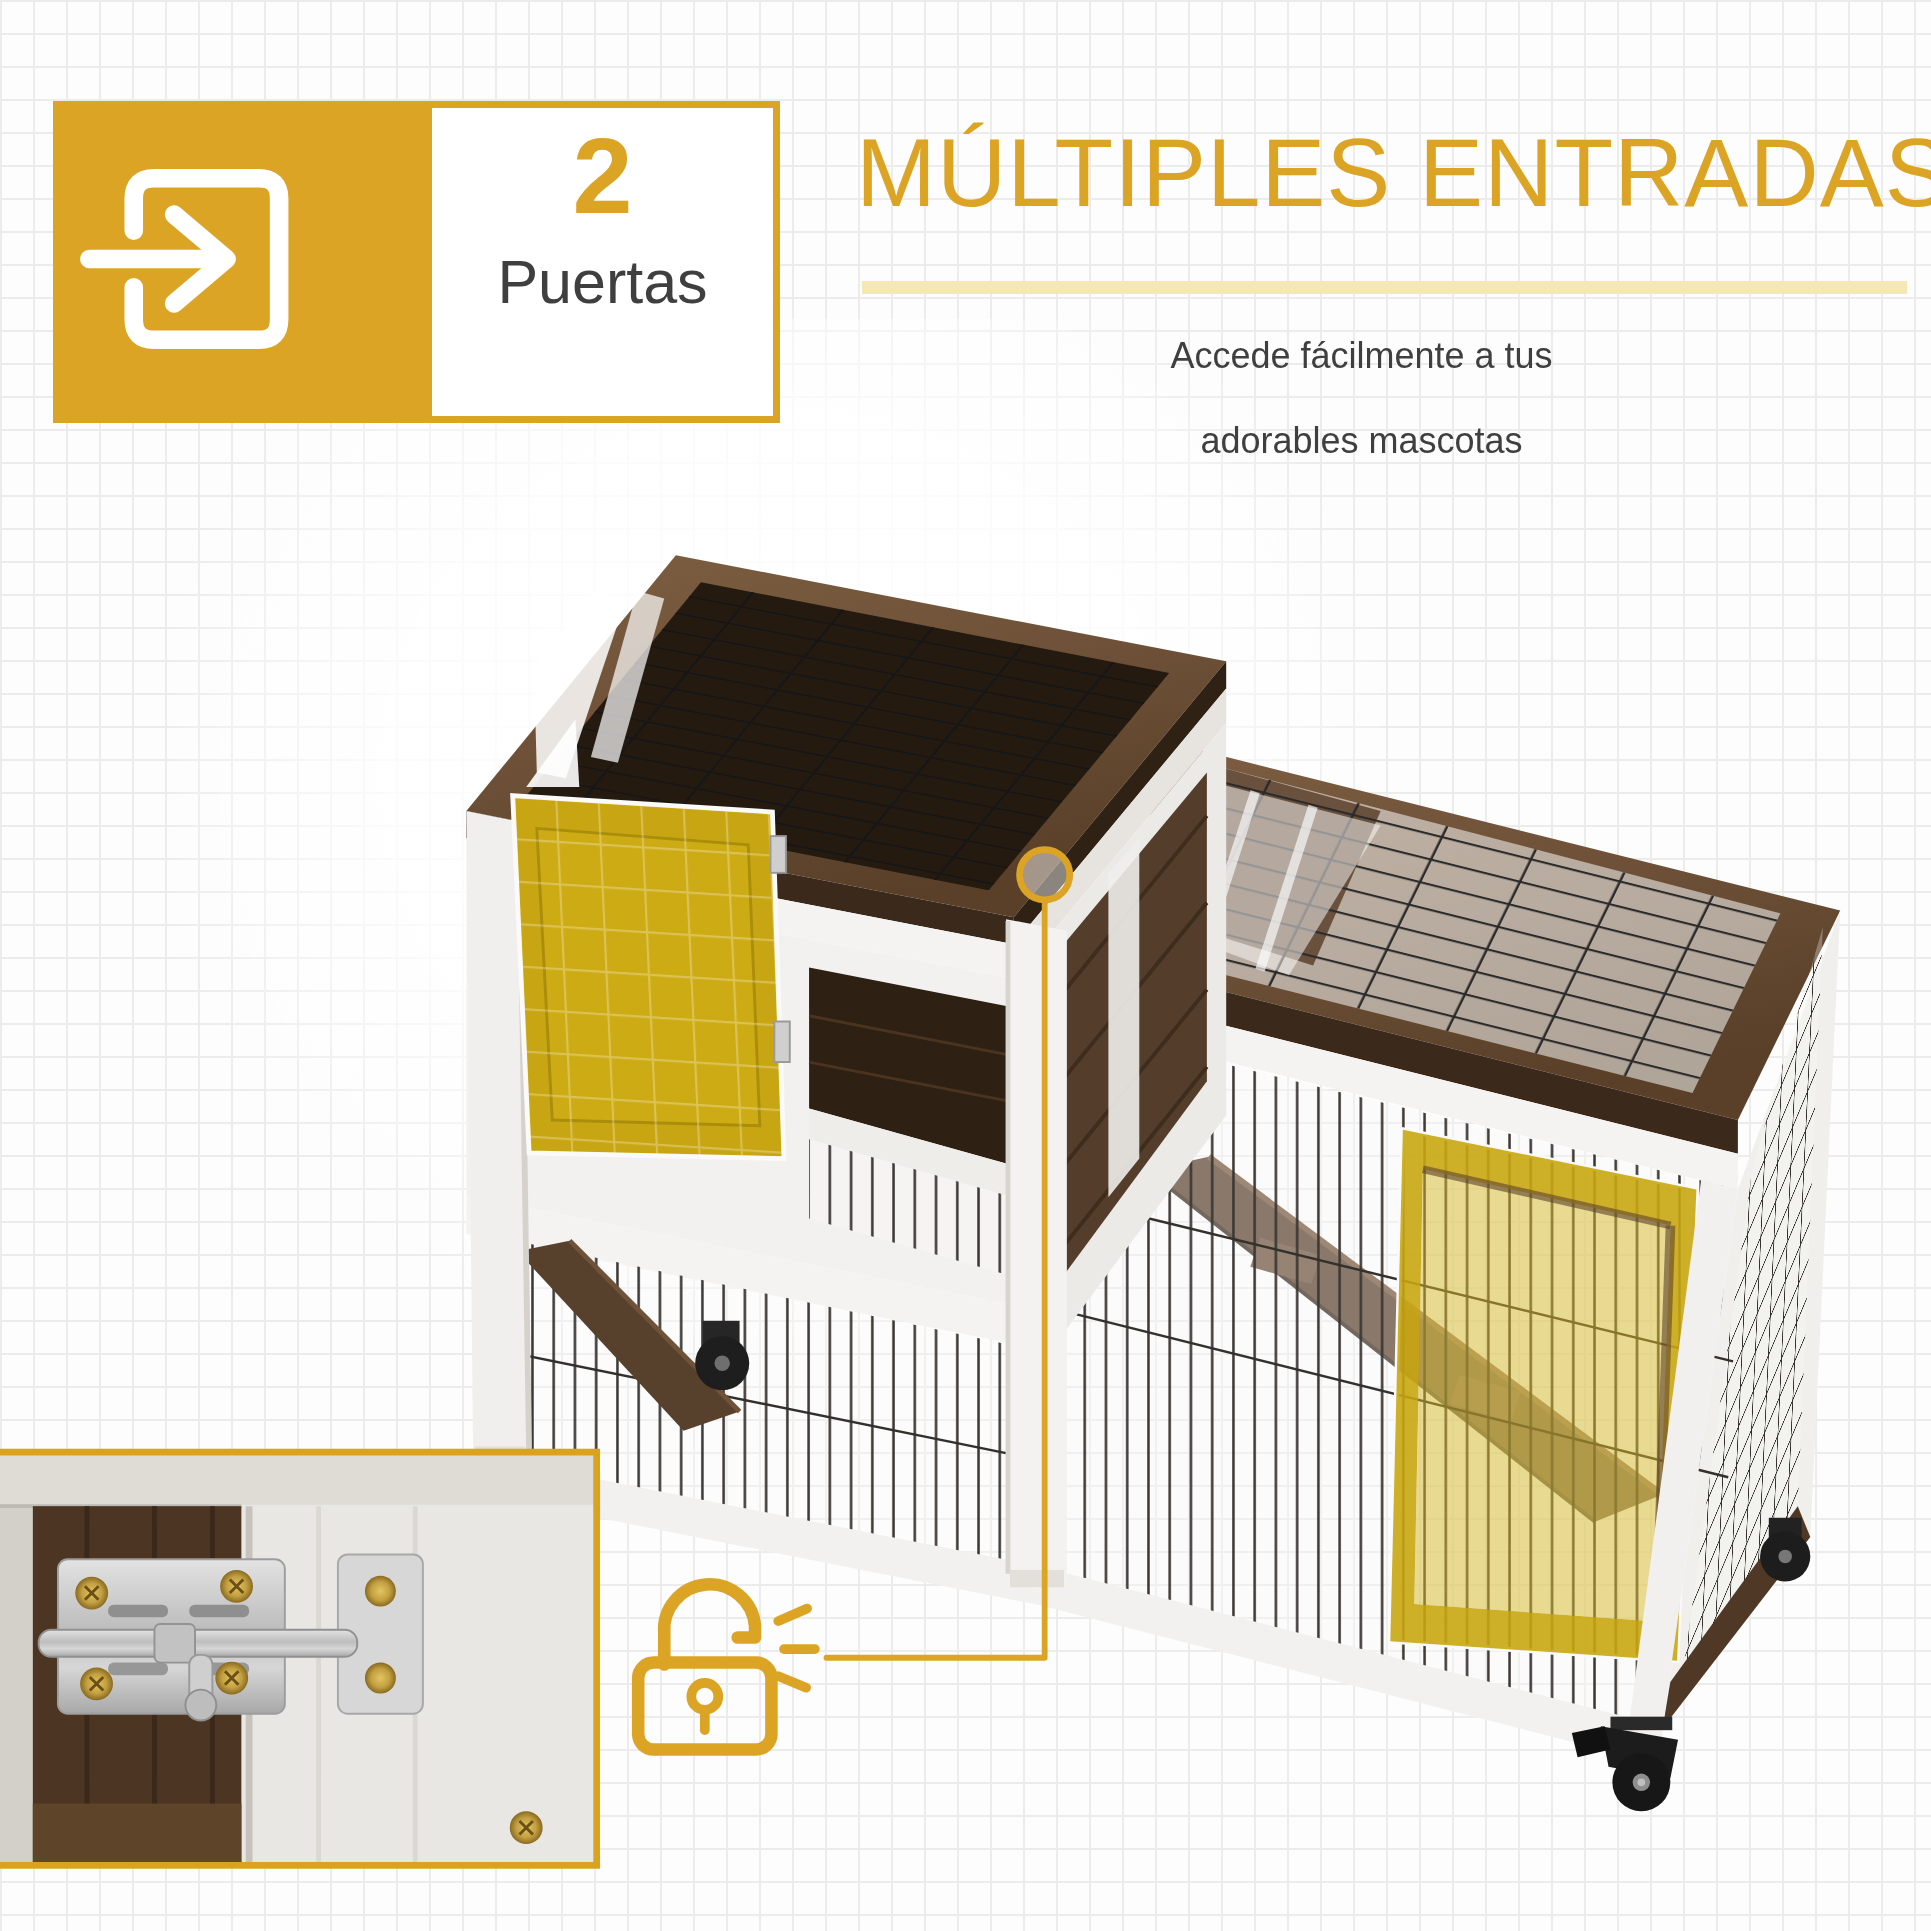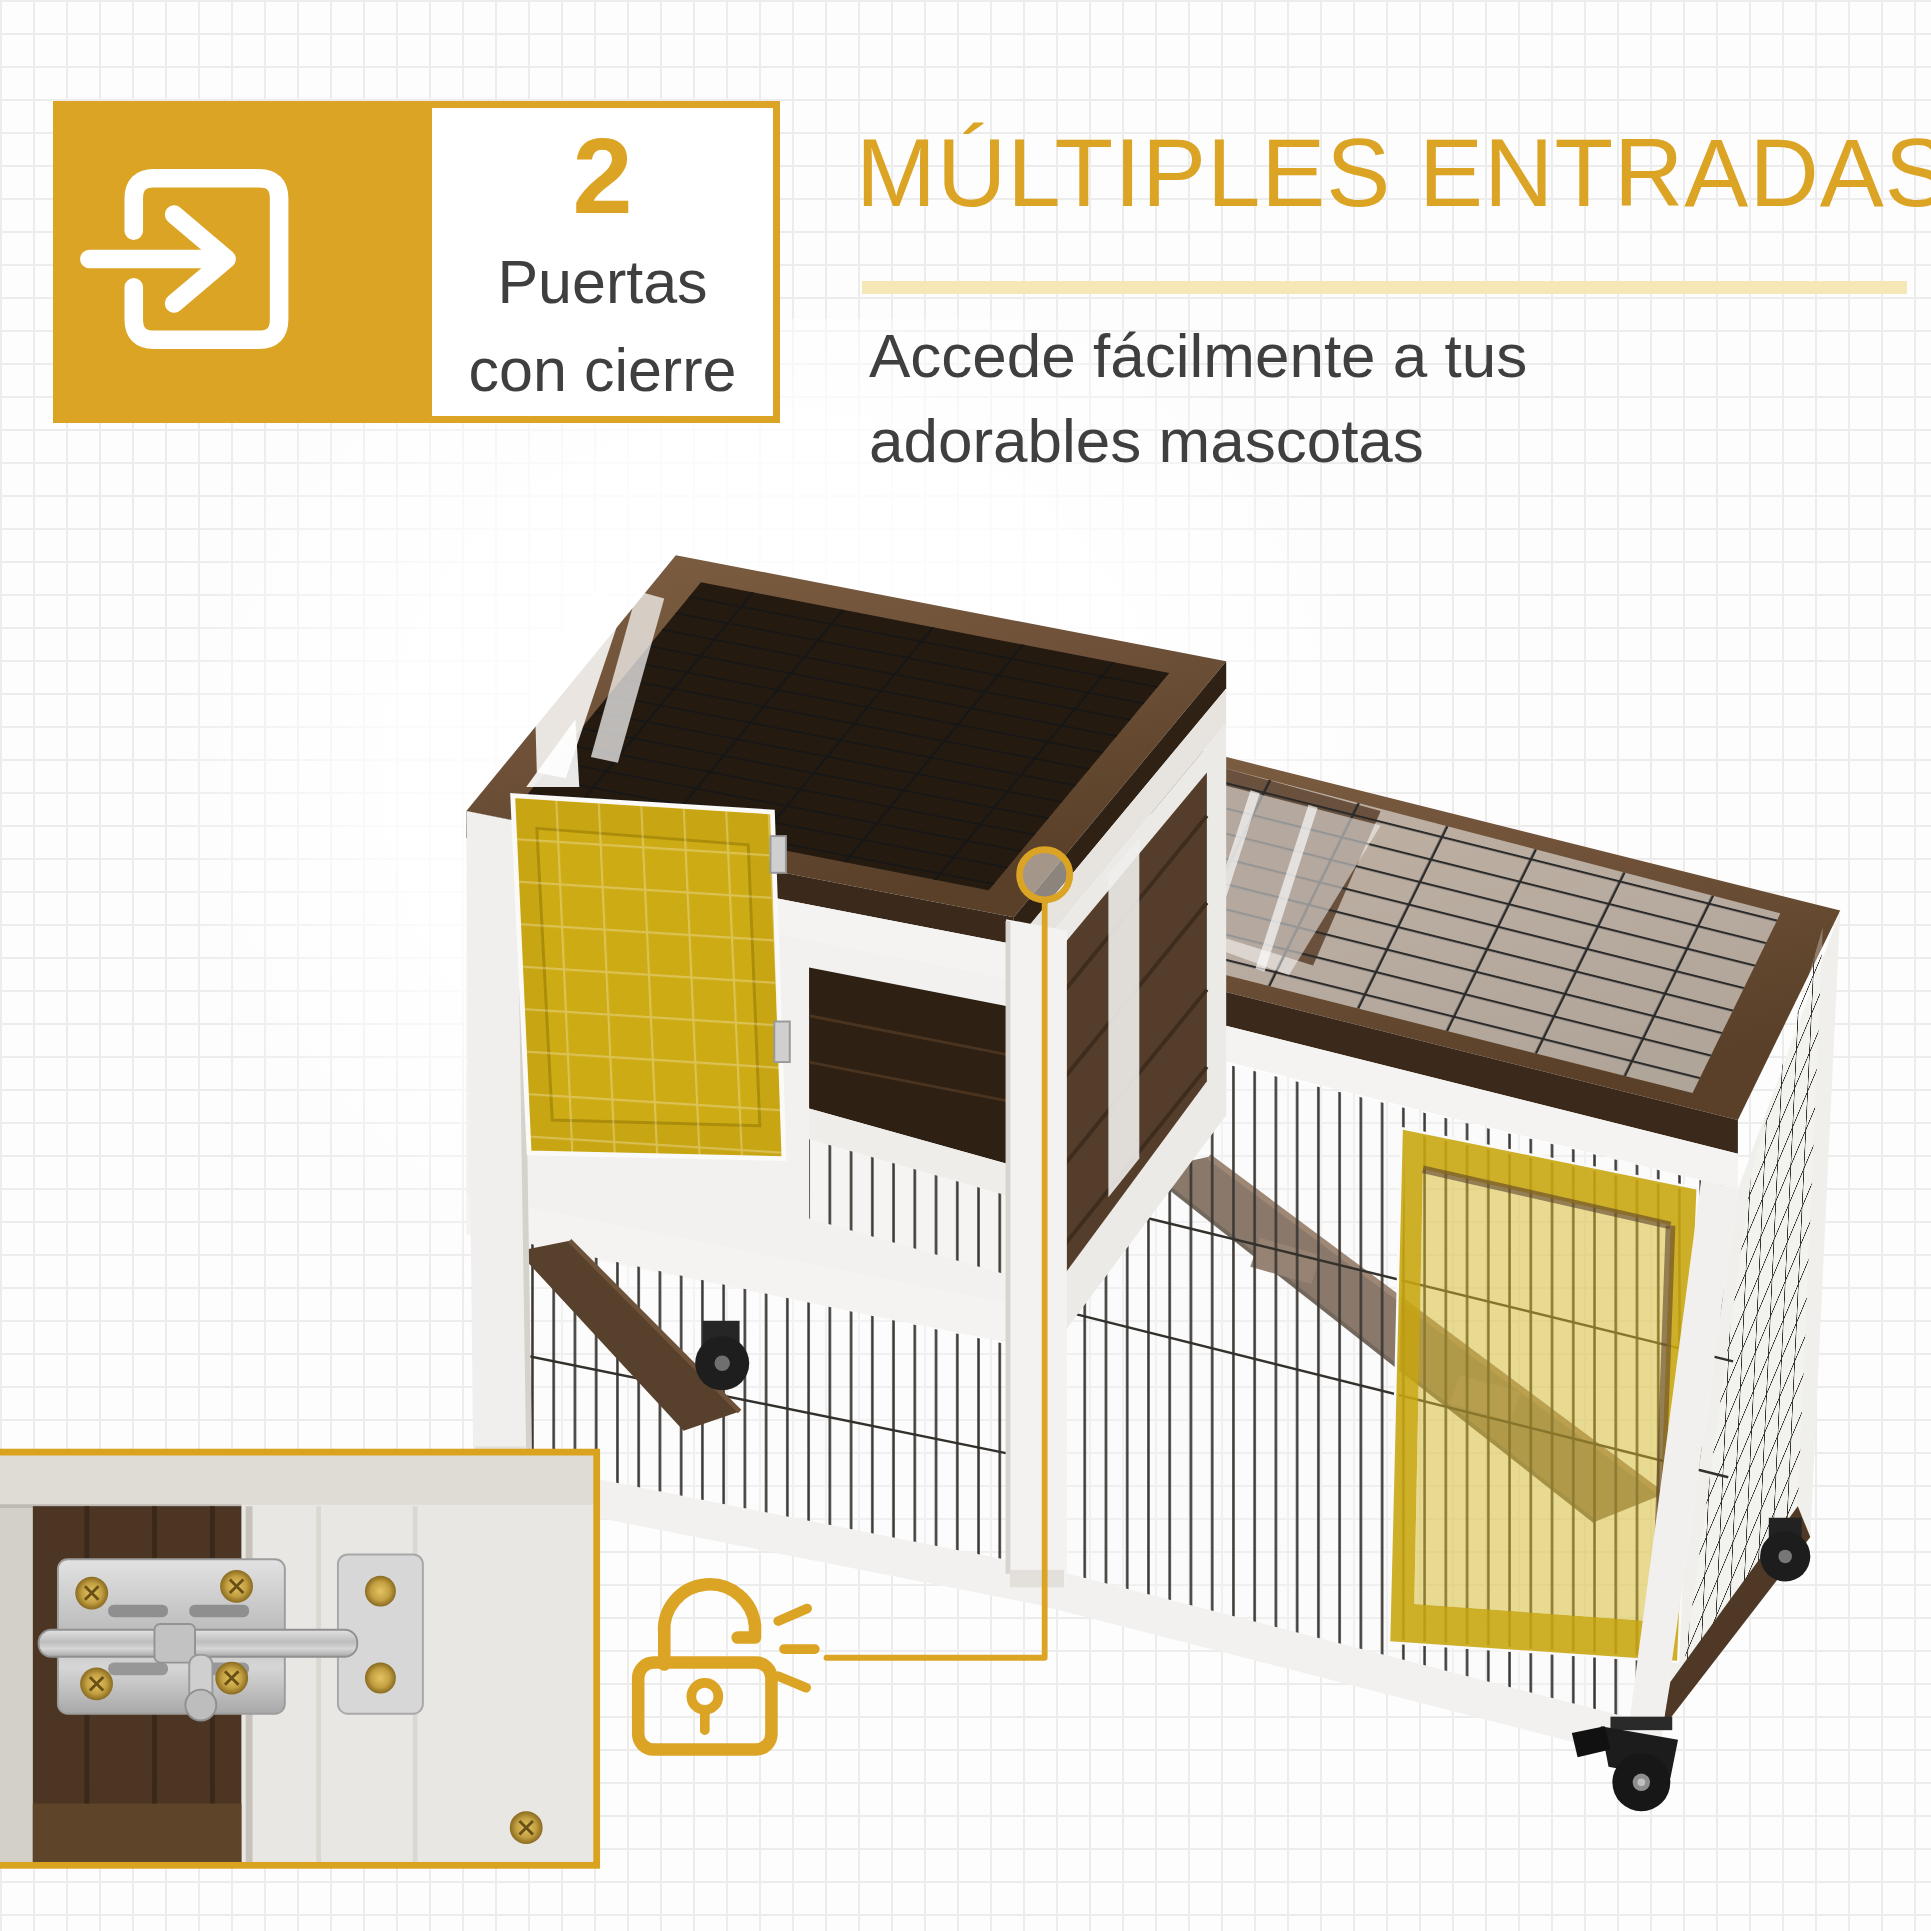--- a/index.html
+++ b/index.html
@@ -29,22 +29,22 @@
   }
   .badge-num{margin-top:13.5px;font-size:108px;line-height:108px;font-weight:bold;color:var(--gold,#DCA425);}
   .badge-line{font-size:61px;line-height:71px;color:var(--textdark,#3F3F3F);margin-top:17px;}
   
   .headline{
     position:absolute;left:856px;top:118px;width:1072px;text-align:center;
     font-size:96px;font-weight:normal;color:var(--gold,#DCA425);letter-spacing:1px;white-space:nowrap;
   }
   .divider{position:absolute;left:862px;top:281px;width:1045px;height:12.6px;background:var(--pale,#F6E8B6);}
   .subtitle{
-    position:absolute;left:869px;top:313px;width:985px;text-align:left;
-    font-size:62px;line-height:85px;color:var(--textdark,#3F3F3F);
+    position:absolute;left:869px;top:313px;width:985px;text-align:center;
+    font-size:36px;line-height:85px;color:var(--textdark,#3F3F3F);
   }
   svg{position:absolute;left:0;top:0;}
 </style>
 </head>
 <body>
 
 <div id="canvas" style="--gold: #DCA425; --pale: #F6E8B6; --textdark: #3F3F3F; --grid: #ECECEC;">
 
   <div class="halo"></div>
 
@@ -267,21 +267,20 @@
   <div class="badge-icon-box">
     <svg width="319" height="270" viewBox="0 0 395 333" fill="none" stroke="#ffffff" stroke-width="23" stroke-linecap="round" stroke-linejoin="round">
       <path d="M100,230 V270 Q100,295 125,295 H255 Q280,295 280,270 V120 Q280,95 255,95 H125 Q100,95 100,120 V160"></path>
       <path d="M45,195 H200"></path>
       <path d="M150,140 L215,195 L150,250"></path>
     </svg>
   </div>
   <div class="badge-text-box">
     <div class="badge-num">2</div>
     <div class="badge-line">Puertas</div>
-    <div class="badge-line">con cierre</div>
   </div>
 
   <div class="headline">MÚLTIPLES ENTRADAS</div>
   <div class="divider"></div>
   <div class="subtitle">
     <div>Accede fácilmente a tus</div>
     <div>adorables mascotas</div>
   </div>
 
 </div>

